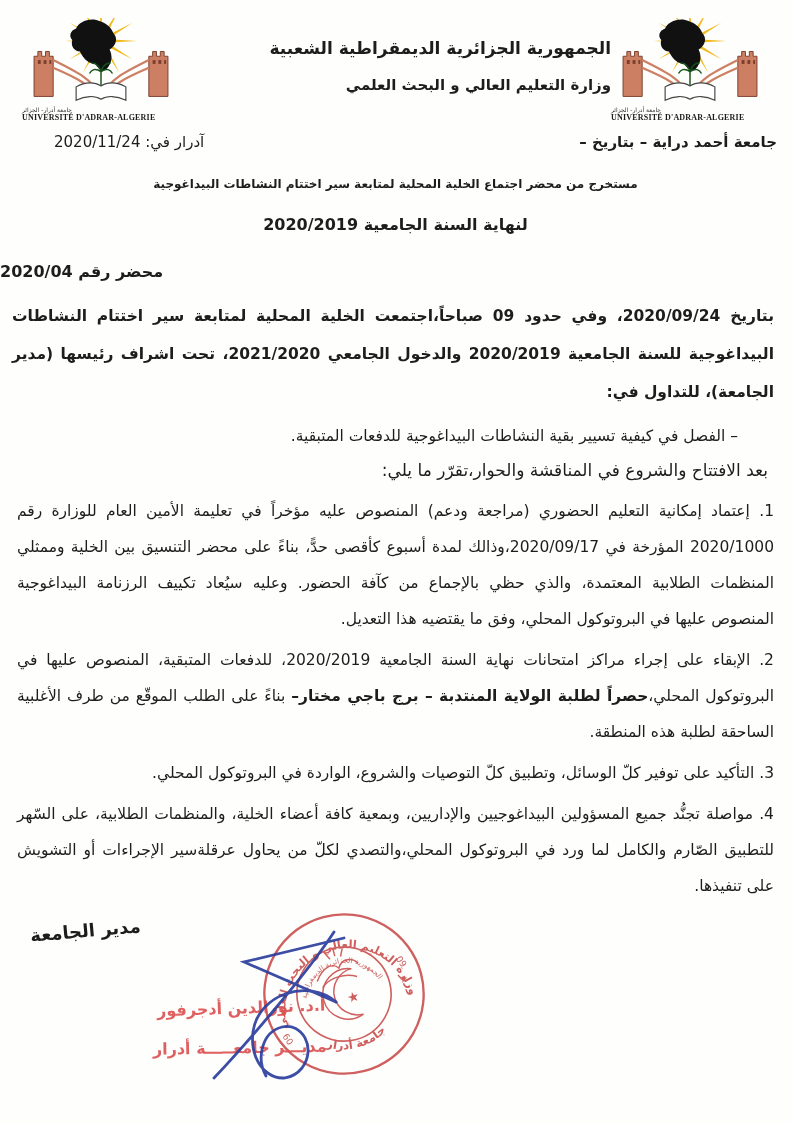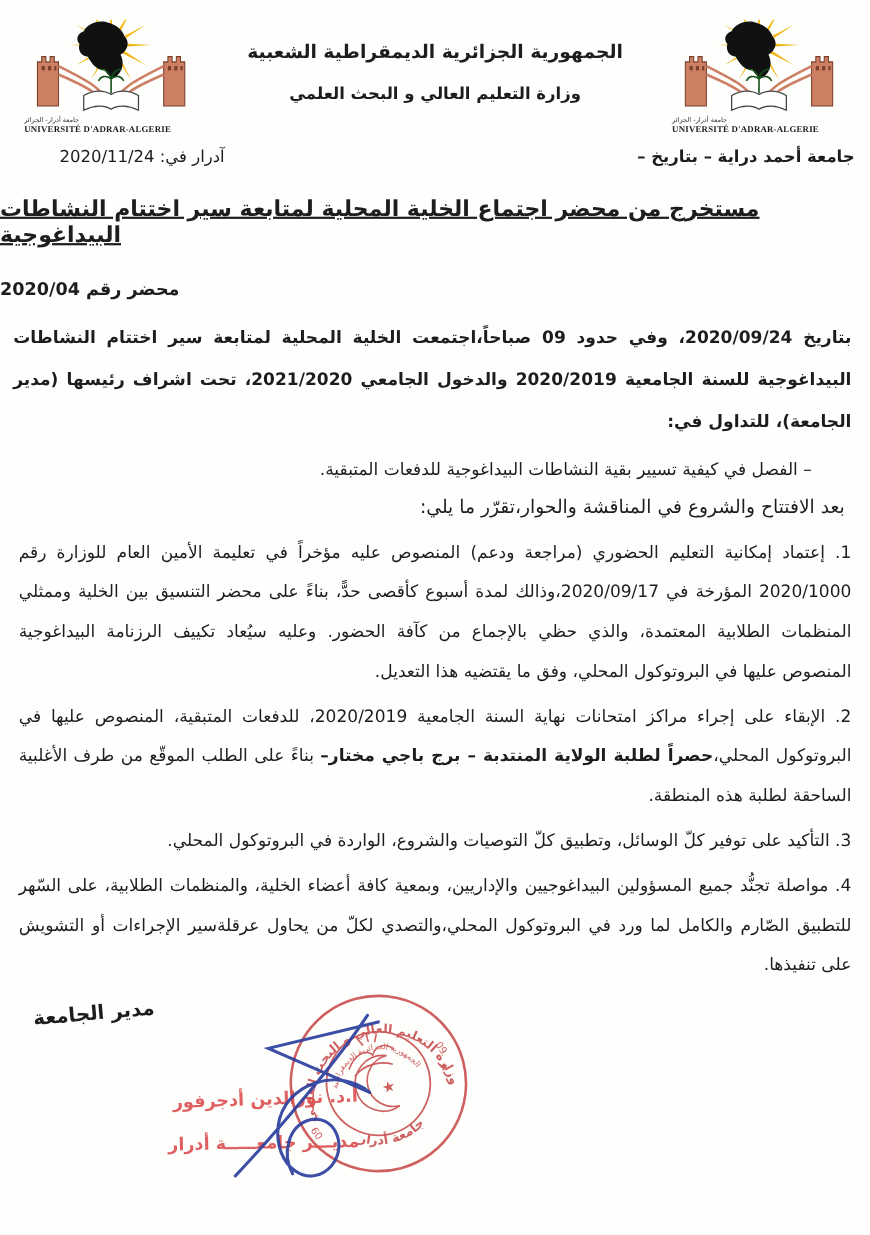--- a/index.html
+++ b/index.html
@@ -9,30 +9,30 @@
     font-family:"DejaVu Sans",sans-serif;color:#1d1d1d;
   }
   
   .header{display:flex;justify-content:space-between;align-items:flex-start;
     padding:18px 22px 0 22px;direction:ltr;}
   .logo{width:158px;}
   .logo svg{display:block;margin:0 auto;}
   .logo-cap-ar{font-size:6px;color:#333;line-height:7px;}
   .logo-cap-fr{font-family:"Liberation Serif",serif;font-weight:bold;
     font-size:8px;letter-spacing:.2px;color:#1b1b1b;line-height:10px;}
-  .head-center{flex:1;text-align:center;padding-top:20px;direction:rtl;}
+  .head-center{flex:1;text-align:right;padding-top:20px;direction:rtl;}
   .head-line1{font-size:17px;font-weight:bold;margin:0 0 18px 0;}
   .head-line2{font-size:15px;font-weight:bold;margin:0;}
   
   .meta-row{direction:rtl;display:flex;justify-content:space-between;
     padding:0 14px 0 54px;margin-top:10px;align-items:baseline;}
   .uni-name{font-size:15px;font-weight:bold;}
   .place-date{font-size:15px;}
   
-  .title1{direction:rtl;text-align:left;font-size:20px;font-weight:bold;margin-top:26px;text-decoration:underline;}
+  .title1{direction:rtl;text-align:center;font-size:12px;font-weight:bold;margin-top:26px;}
   .title2{direction:rtl;text-align:center;font-size:16px;font-weight:bold;margin-top:24px;}
   .minutes{direction:rtl;text-align:left;font-size:16px;font-weight:bold;margin-top:28px;}
   
   .bodytext{direction:rtl;}
   .intro{margin:16px 17px 0 12px;font-size:15.5px;line-height:38px;text-align:justify;font-weight:bold;}
   .agenda{margin:10px 17px 0 17px;padding-right:36px;font-size:15.5px;line-height:30px;}
   .decision-intro{margin:4px 23px 0 17px;font-size:17px;line-height:30px;}
   .dlist{margin:8px 17px 0 17px;}
   .li{font-size:15.5px;line-height:36px;text-align:justify;margin:0 0 5px 0;}
   .li .b{font-weight:bold;}
@@ -155,20 +155,21 @@
       <div class="logo-cap-fr">UNIVERSITÉ D'ADRAR-ALGERIE</div>
     </div>
   </div>
 
   <div class="meta-row">
     <span class="uni-name">جامعة أحمد دراية – بتاريخ –</span>
     <span class="place-date">آدرار في: 2020/11/24</span>
   </div>
 
   <div class="title1">مستخرج من محضر اجتماع الخلية المحلية لمتابعة سير اختتام النشاطات البيداغوجية</div>
+  <div class="title2">لنهاية السنة الجامعية 2020/2019</div>
   <div class="minutes">محضر رقم 2020/04</div>
 
   <div class="bodytext">
     <p class="intro">بتاريخ 2020/09/24، وفي حدود 09 صباحاً،اجتمعت الخلية المحلية لمتابعة سير اختتام النشاطات البيداغوجية للسنة الجامعية 2020/2019 والدخول الجامعي 2021/2020، تحت اشراف رئيسها (مدير الجامعة)، للتداول في:</p>
     <p class="agenda">– الفصل في كيفية تسيير بقية النشاطات البيداغوجية للدفعات المتبقية.</p>
     <p class="decision-intro">بعد الافتتاح والشروع في المناقشة والحوار،تقرّر ما يلي:</p>
 
     <div class="dlist">
       <p class="li"><span>1.</span> <span>إعتماد إمكانية التعليم الحضوري (مراجعة ودعم) المنصوص عليه مؤخراً في تعليمة الأمين العام للوزارة رقم 2020/1000 المؤرخة في 2020/09/17،وذالك لمدة أسبوع كأقصى حدًّ، بناءً على محضر التنسيق بين الخلية وممثلي المنظمات الطلابية المعتمدة، والذي حظي بالإجماع من كآفة الحضور. وعليه سيُعاد تكييف الرزنامة البيداغوجية المنصوص عليها في البروتوكول المحلي، وفق ما يقتضيه هذا التعديل.</span></p>
       <p class="li"><span>2.</span> <span>الإبقاء على إجراء مراكز امتحانات نهاية السنة الجامعية 2020/2019، للدفعات المتبقية، المنصوص عليها في البروتوكول المحلي،</span><span class="b">حصراً لطلبة الولاية المنتدبة – برج باجي مختار–</span><span> بناءً على الطلب الموقّع من طرف الأغلبية الساحقة لطلبة هذه المنطقة.</span></p>

